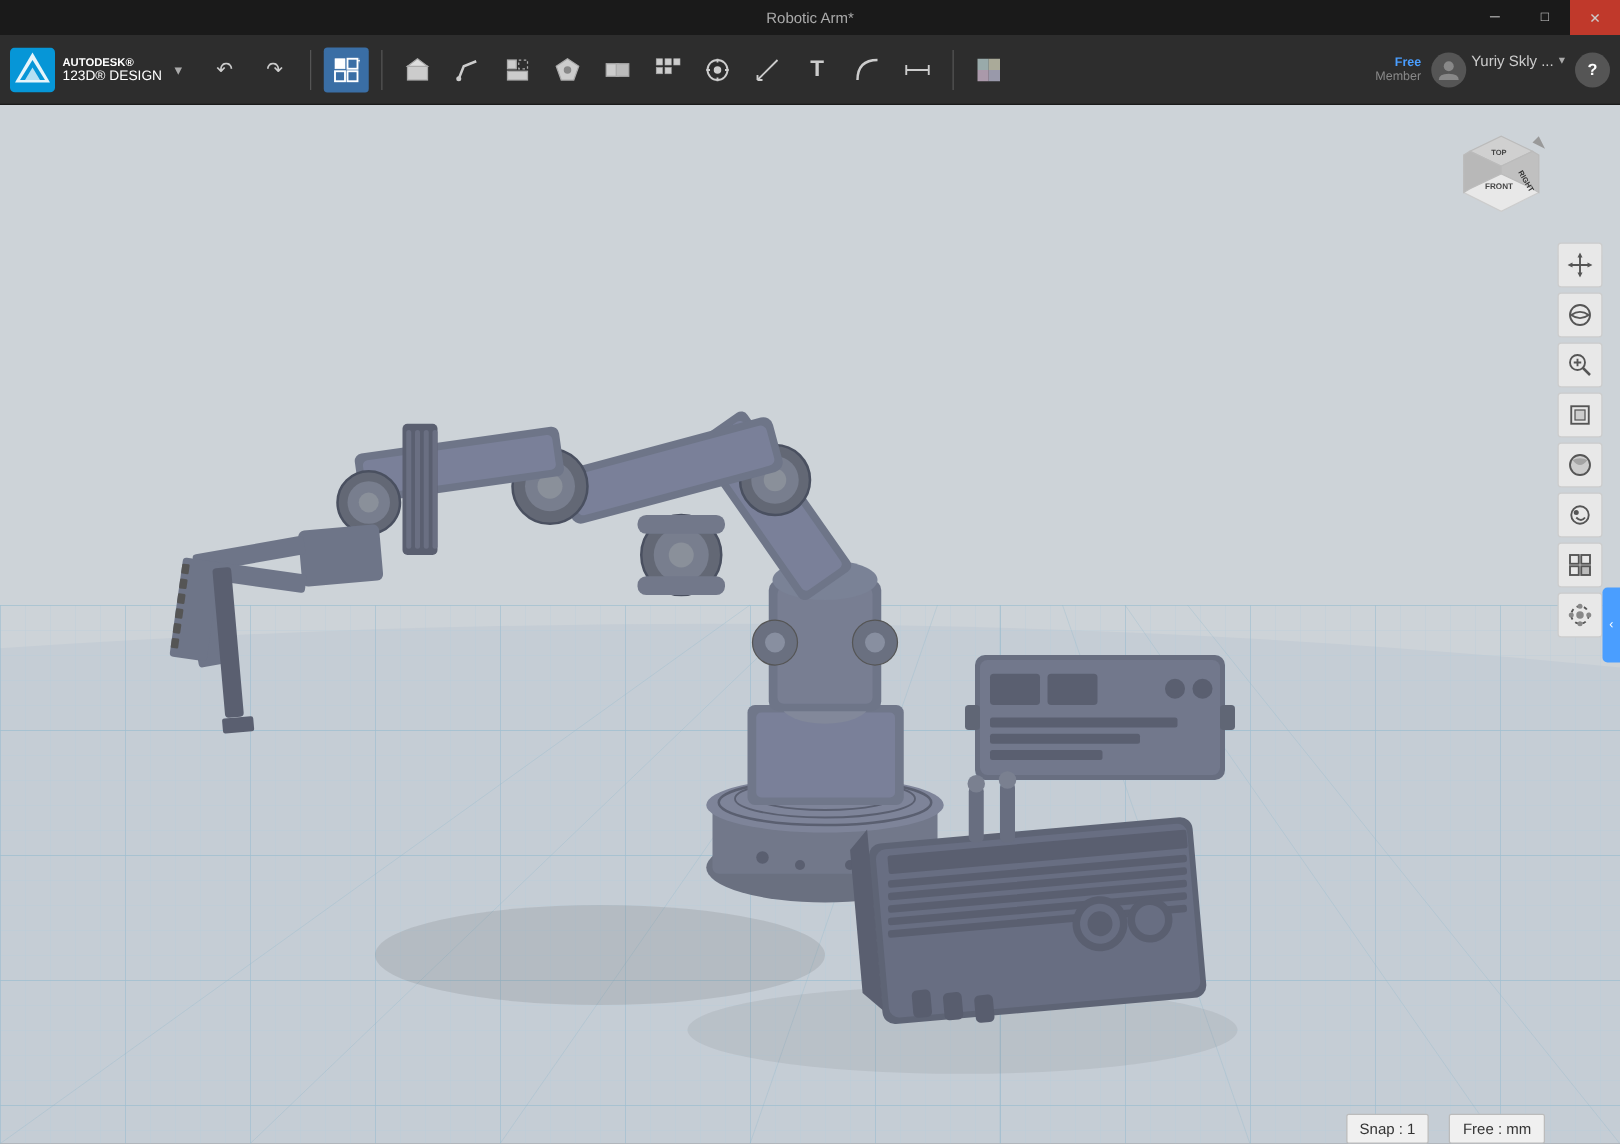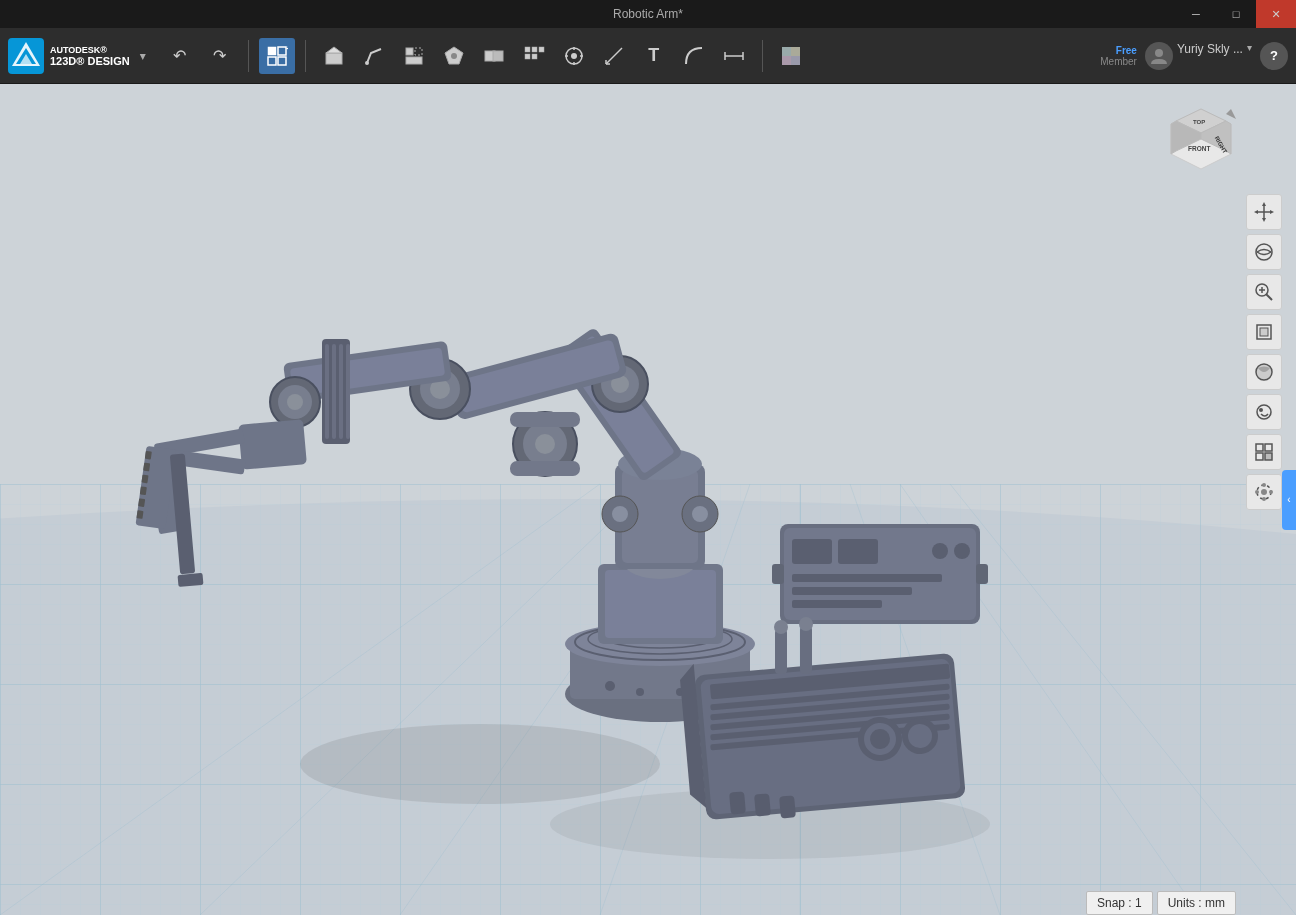--- a/index.html
+++ b/index.html
@@ -59,21 +59,21 @@
     }
     #logo-icon {
       width: 36px;
       height: 36px;
     }
     #logo-text {
       display: flex;
       flex-direction: column;
     }
     #logo-text-line1 { color: #fff; font-size: 9px; font-weight: bold; }
-    #logo-text-line2 { color: #fff; font-size: 11px; font-weight: bold; }
+    #logo-text-line2 { color: #fff; font-size: 11px; font-weight: normal; }
     #logo-dropdown {
       color: #aaa;
       font-size: 12px;
       cursor: pointer;
       margin-left: 4px;
     }
 
     .toolbar-sep {
       width: 1px;
       height: 32px;
@@ -209,21 +209,21 @@
       color: #fff;
       font-size: 10px;
     }
 
     
     #status-bar {
       position: absolute;
       bottom: 0;
       right: 60px;
       display: flex;
-      gap: 4px;
+      gap: 16px;
     }
     .status-item {
       background: #f0f0f0;
       border: 1px solid #bbb;
       padding: 4px 10px;
       font-size: 12px;
       color: #333;
       border-radius: 2px;
     }
 
@@ -638,16 +638,16 @@
         <circle cx="3" cy="10" r="2" fill="#888"></circle>
         <circle cx="17" cy="10" r="2" fill="#888"></circle>
       </svg>
     </button>
   </div>
 
   <div id="right-pull-tab">‹</div>
 
   <div id="status-bar">
     <div class="status-item">Snap : 1</div>
-    <div class="status-item">Units : mm</div>
+    <div class="status-item">Free : mm</div>
   </div>
 
 </div>
 
 </body></html>

